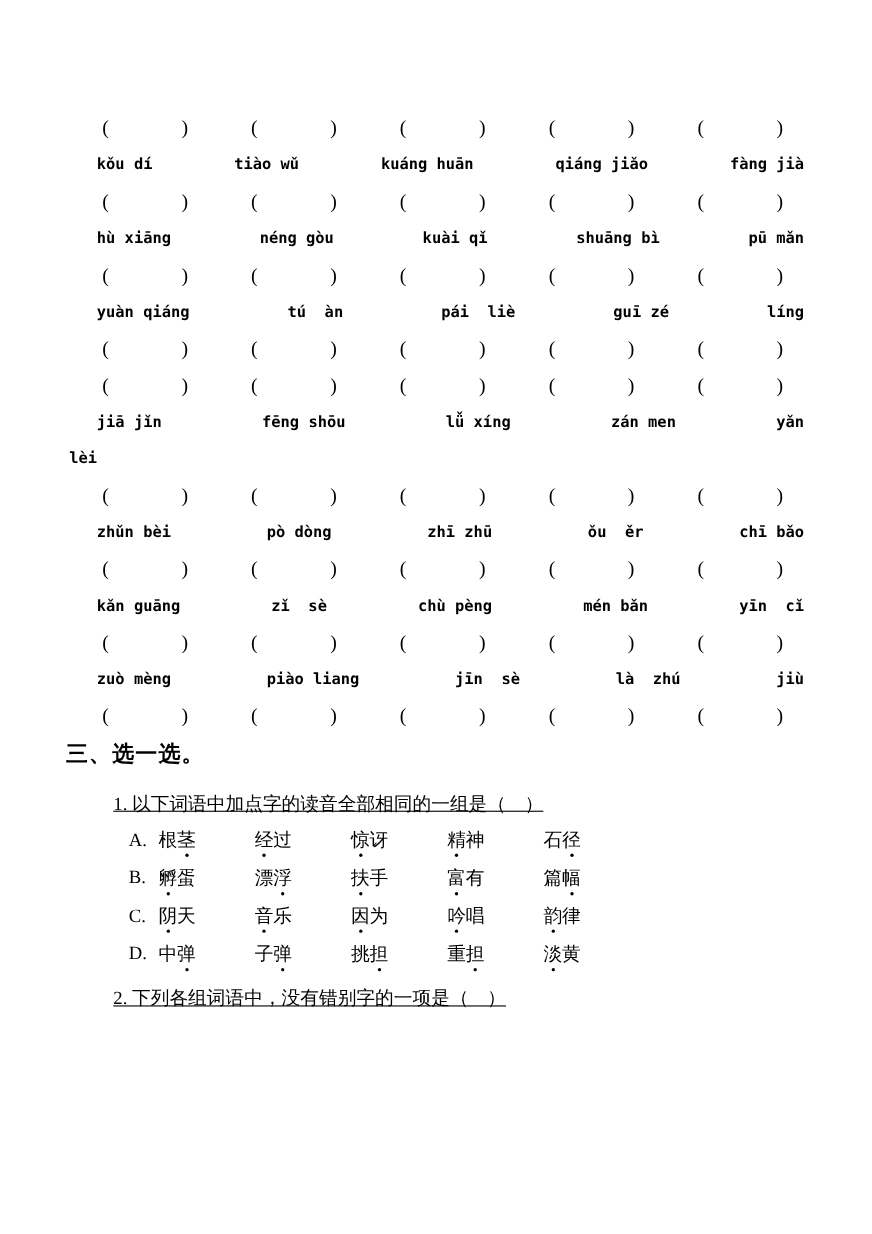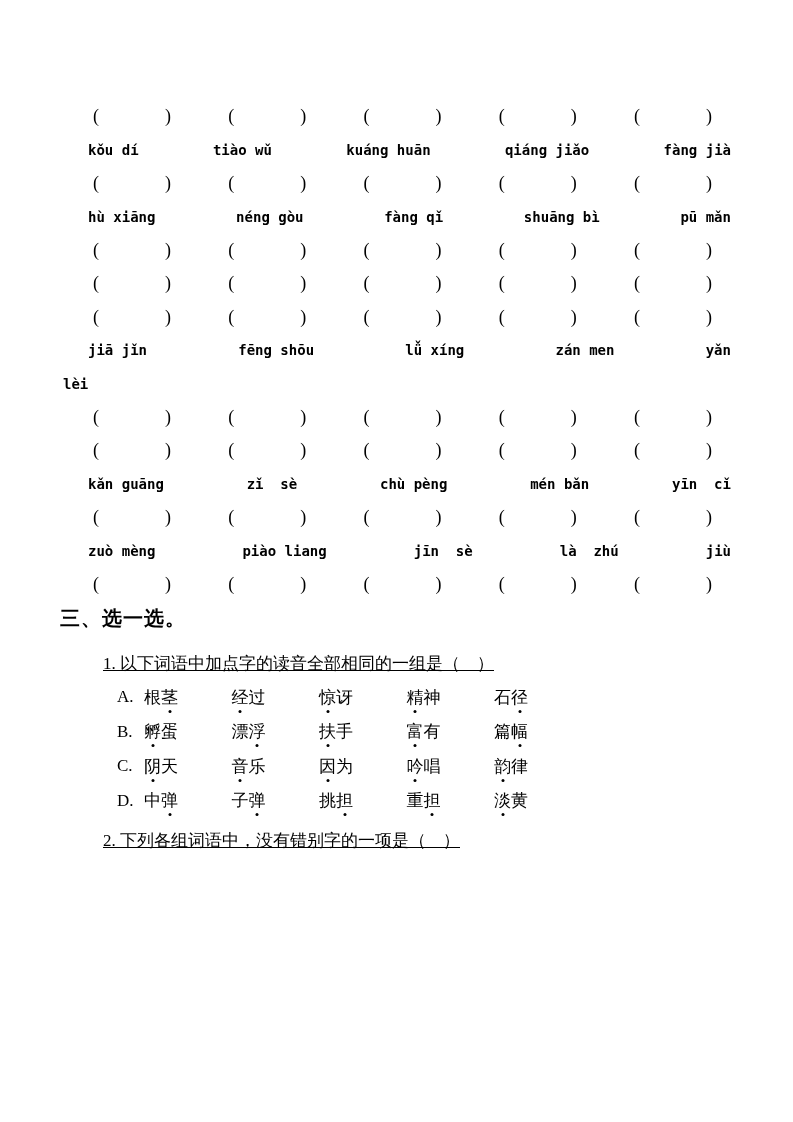--- a/index.html
+++ b/index.html
@@ -79,21 +79,21 @@
             <span>)</span>
           </span>
           <span class="pp">
             <span>(</span>
             <span>)</span>
           </span>
         </div>
         <div class="line pinyin-row">
           <span class="pw">hù xiāng</span>
           <span class="pw">néng gòu</span>
-          <span class="pw">fàng qǐ</span>
+          <span class="pw">kuài qǐ</span>
           <span class="pw">shuāng bì</span>
           <span class="pw">pū mǎn</span>
         </div>
         <div class="line paren-row">
           <span class="pp">
             <span>(</span>
             <span>)</span>
           </span>
           <span class="pp">
             <span>(</span>
@@ -104,20 +104,27 @@
             <span>)</span>
           </span>
           <span class="pp">
             <span>(</span>
             <span>)</span>
           </span>
           <span class="pp">
             <span>(</span>
             <span>)</span>
           </span>
+        </div>
+        <div class="line pinyin-row">
+          <span class="pw">yuàn qiáng</span>
+          <span class="pw">tú  àn</span>
+          <span class="pw">pái  liè</span>
+          <span class="pw">guī zé</span>
+          <span class="pw">líng</span>
         </div>
         <div class="line paren-row">
           <span class="pp">
             <span>(</span>
             <span>)</span>
           </span>
           <span class="pp">
             <span>(</span>
             <span>)</span>
           </span>
@@ -178,20 +185,27 @@
             <span>)</span>
           </span>
           <span class="pp">
             <span>(</span>
             <span>)</span>
           </span>
           <span class="pp">
             <span>(</span>
             <span>)</span>
           </span>
+        </div>
+        <div class="line pinyin-row">
+          <span class="pw">zhǔn bèi</span>
+          <span class="pw">pò dòng</span>
+          <span class="pw">zhī zhū</span>
+          <span class="pw">ǒu  ěr</span>
+          <span class="pw">chī bǎo</span>
         </div>
         <div class="line paren-row">
           <span class="pp">
             <span>(</span>
             <span>)</span>
           </span>
           <span class="pp">
             <span>(</span>
             <span>)</span>
           </span>

